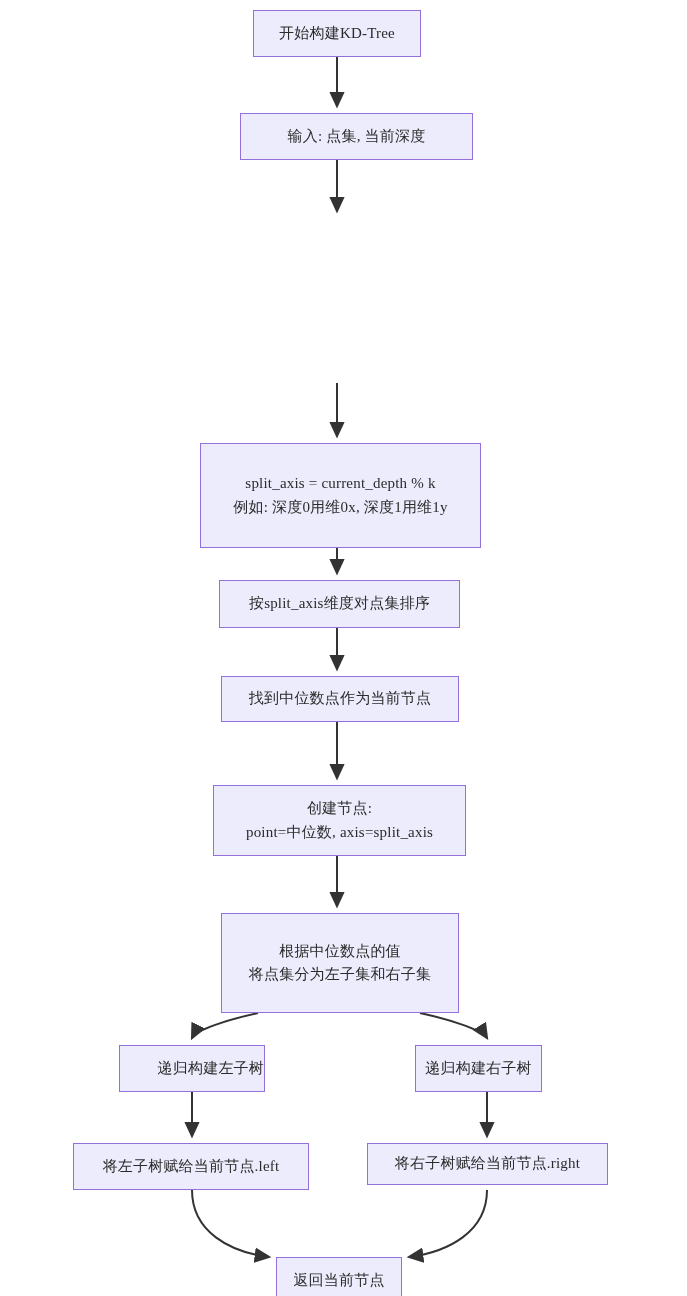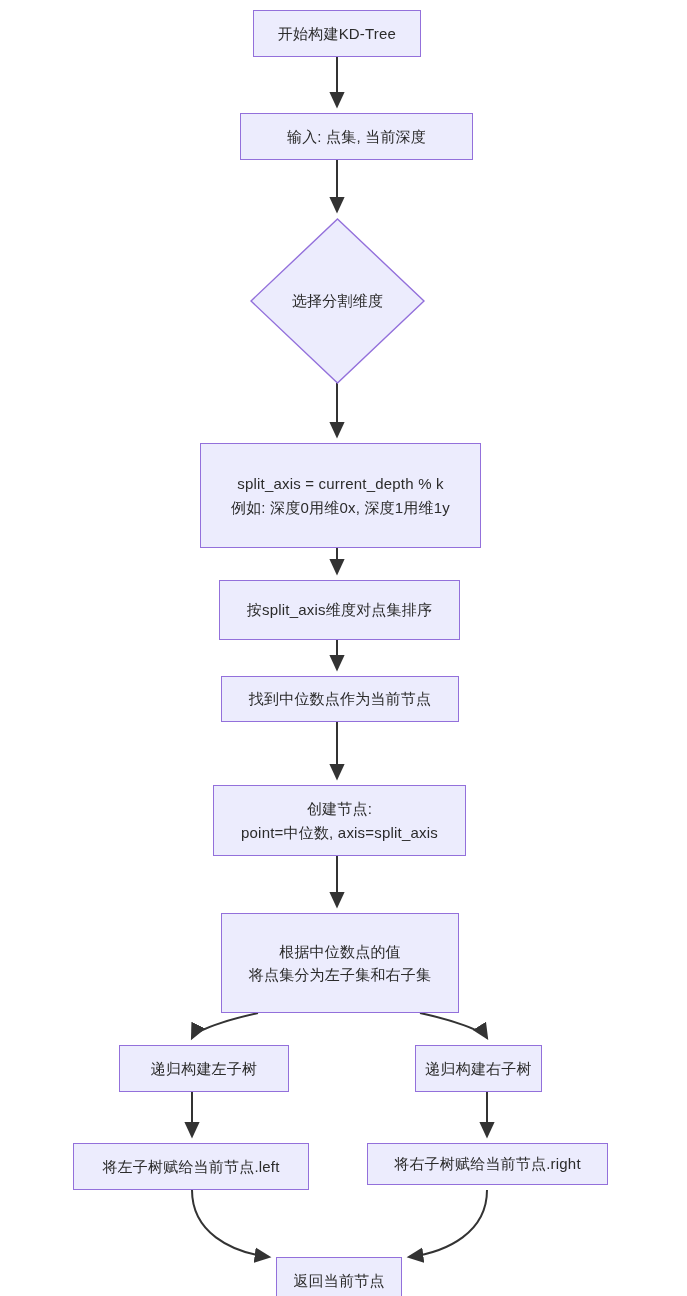--- a/index.html
+++ b/index.html
@@ -3,21 +3,21 @@
 <meta charset="utf-8">
 <style>
   html,body{margin:0;padding:0;}
   body{
     width:687px;height:1296px;
     background:#ffffff;
     font-family:"Liberation Sans","DejaVu Sans",sans-serif;
     overflow:hidden;
     position:relative;
   }
-  #canvas{position:absolute;left:0;top:0;width:687px;height:1296px;}
+  #canvas{position:absolute;left:0;top:0;width:687px;height:1296px;font-family:Liberation Serif, serif;}
   #edges{position:absolute;left:0;top:0;width:687px;height:1296px;pointer-events:none;}
   .node{
     position:absolute;
     box-sizing:border-box;
     background:#ececfd;
     border:1px solid #9370db;
     color:#2b2b2b;
     display:flex;
     flex-direction:column;
     align-items:center;
@@ -76,51 +76,45 @@
   </svg>
 
   <div class="node" style="left:253px;top:10px;width:168px;height:47px;">
     <span class="ln">开始构建KD-Tree</span>
   </div>
 
   <div class="node" style="left:240px;top:113px;width:233px;height:47px;align-items:center;">
     <span class="ln">输入: 点集, 当前深度</span>
   </div>
 
-  <div class="diamond" style="left:250px;top:218px;width:175px;height:166px;">
-    <svg class="dshape" viewBox="0 0 175 166" xmlns="http://www.w3.org/2000/svg" preserveAspectRatio="none">
-      <polygon points="87.5,1 174,83 87.5,165 1,83" fill="#ececfd" stroke="#9370db" stroke-width="1.4"></polygon>
-    </svg>
-    <span class="dlabel">选择分割维度</span>
-  </div>
 
   <div class="node" style="left:200px;top:443px;width:281px;height:105px;">
     <span class="ln">split_axis = current_depth % k</span>
     <span class="ln">例如: 深度0用维0x, 深度1用维1y</span>
   </div>
 
-  <div class="node" style="left:219px;top:580px;width:241px;height:60px;">
+  <div class="node" style="left:219px;top:580px;width:241px;height:48px;">
     <span class="ln">按split_axis维度对点集排序</span>
   </div>
 
   <div class="node" style="left:221px;top:676px;width:238px;height:46px;">
     <span class="ln">找到中位数点作为当前节点</span>
   </div>
 
   <div class="node" style="left:213px;top:785px;width:253px;height:71px;">
     <span class="ln">创建节点:</span>
     <span class="ln">point=中位数, axis=split_axis</span>
   </div>
 
   <div class="node" style="left:221px;top:913px;width:238px;height:100px;">
     <span class="ln">根据中位数点的值</span>
     <span class="ln">将点集分为左子集和右子集</span>
   </div>
 
-  <div class="node" style="left:119px;top:1045px;width:170px;height:47px;">
+  <div class="node" style="left:119px;top:1045px;width:146px;height:47px;align-items:flex-end;">
     <span class="ln">递归构建左子树</span>
   </div>
 
   <div class="node" style="left:415px;top:1045px;width:127px;height:47px;">
     <span class="ln">递归构建右子树</span>
   </div>
 
   <div class="node" style="left:73px;top:1143px;width:236px;height:47px;text-align:center;">
     <span class="ln">将左子树赋给当前节点.left</span>
   </div>

